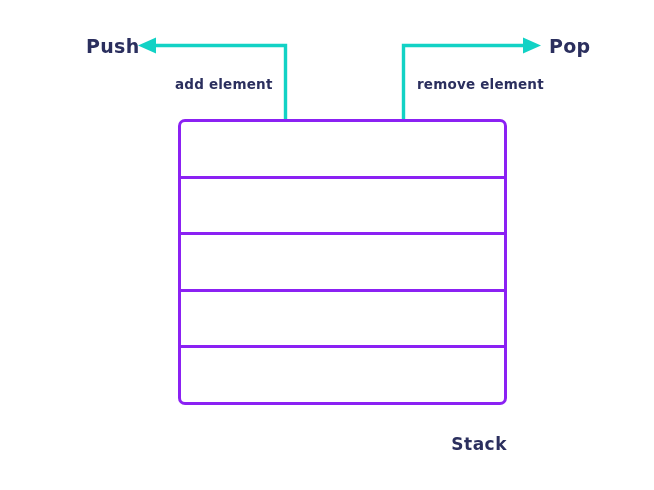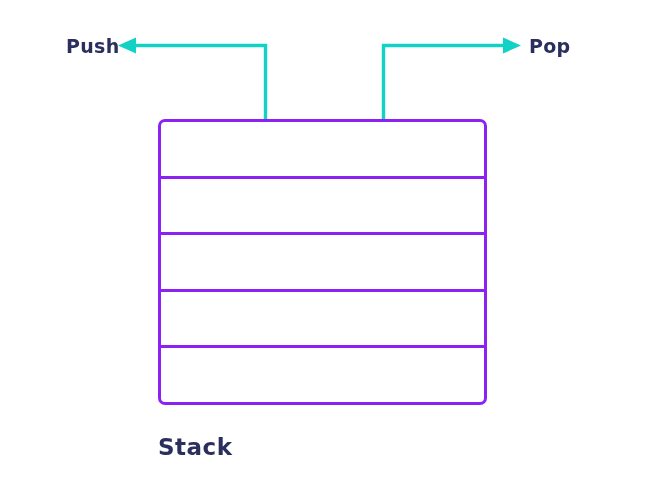--- a/index.html
+++ b/index.html
@@ -13,20 +13,21 @@
   body{
     background:var(--bg);
     font-family:"DejaVu Sans","Liberation Sans",sans-serif;
   }
   .canvas{
     position:relative;
     width:590px;
     height:490px;
     background:var(--bg);
     overflow:hidden;
+    margin-left:20px;
   }
   .arrows{
     position:absolute;
     left:0;top:0;
     width:654px;height:490px;
   }
   .arrow-line{
     fill:none;
     stroke:var(--teal);
     stroke-width:3.4;
@@ -63,22 +64,22 @@
     border-radius:7px;
     display:flex;
     flex-direction:column;
   }
   .stack-row{flex:1;}
   .stack-row + .stack-row{border-top:3px solid var(--purple);}
   .stack-title{
     position:absolute;
     left:158px;top:434px;
     width:329px;
-    text-align:left;
-    font-size:23px;
+    text-align:right;
+    font-size:17px;
     font-weight:700;
     letter-spacing:.5px;
     color:var(--navy);
   }
 </style>
 </head>
 <body>
 
 <div class="canvas">
 
@@ -86,21 +87,23 @@
     <path class="arrow-line" d="M265.5,120 L265.5,45.5 L133,45.5"></path>
     <polygon class="arrow-head" points="118,45.5 136,37.5 136,53.5"></polygon>
     <path class="arrow-line" d="M383.5,120 L383.5,45.5 L505,45.5"></path>
     <polygon class="arrow-head" points="521,45.5 503,37.5 503,53.5"></polygon>
   </svg>
 
   <div class="label big-label push-label">Push</div>
 
   <div class="label big-label pop-label">Pop</div>
 
+  <div class="label small-label add-label">add element</div>
 
+  <div class="label small-label remove-label">remove element</div>
 
   <div class="stack-box">
       <div class="stack-row"></div>
       <div class="stack-row"></div>
       <div class="stack-row"></div>
       <div class="stack-row"></div>
       <div class="stack-row"></div>
     </div>
 
   <div class="stack-title">Stack</div>

